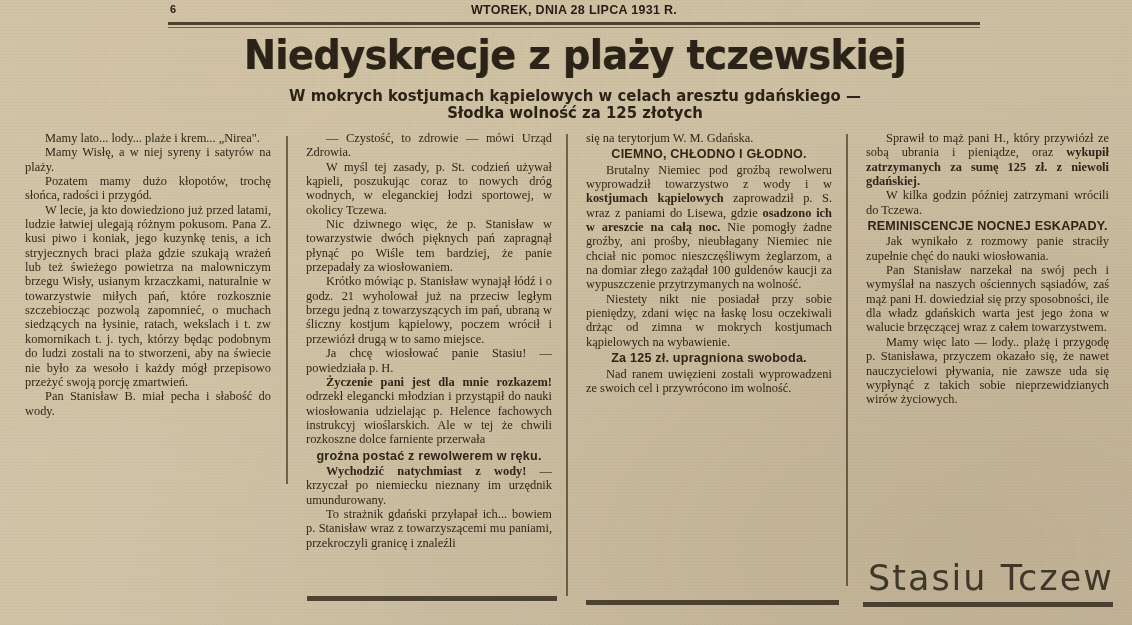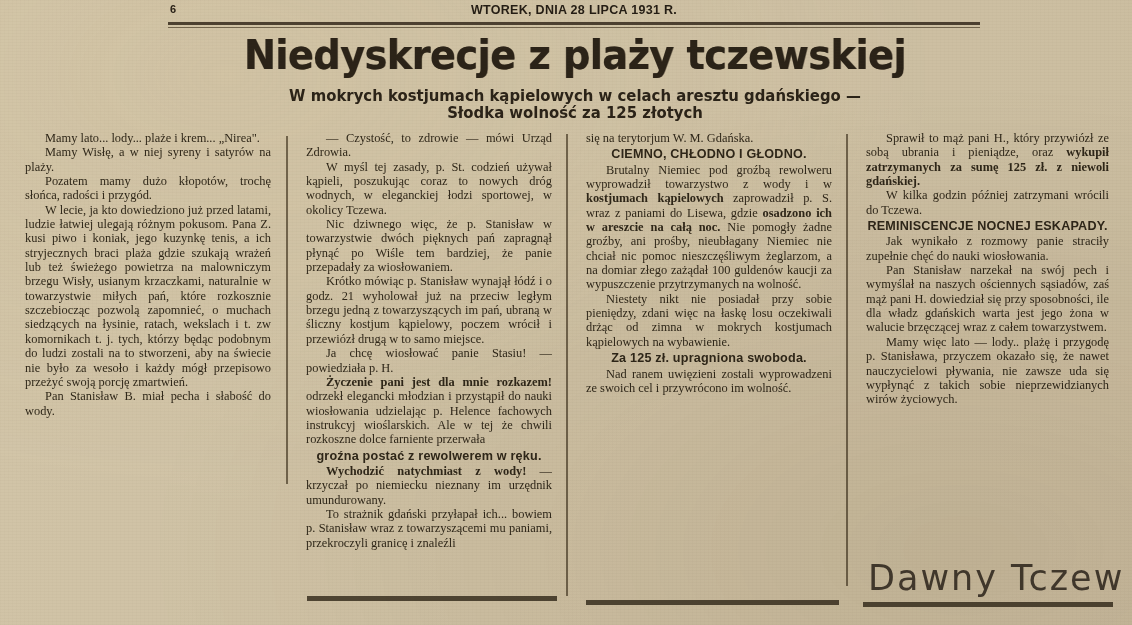--- a/index.html
+++ b/index.html
@@ -242,15 +242,15 @@
       <p>Pan Stanisław narzekał na swój pech i wymyślał na naszych ościennych sąsiadów, zaś mąż pani H. dowiedział się przy sposobności, ile dla władz gdańskich warta jest jego żona w walucie brzęczącej wraz z całem towarzystwem.</p>
       <p>Mamy więc lato — lody.. plażę i przygodę p. Stanisława, przyczem okazało się, że nawet nauczycielowi pływania, nie zawsze uda się wypłynąć z takich sobie nieprzewidzianych wirów życiowych.</p>
     </div>
 
   </div>
 
   <div class="rule-bottom" id="rule-b2"></div>
   <div class="rule-bottom" id="rule-b3"></div>
   <div class="rule-bottom" id="rule-b4"></div>
 
-  <div class="watermark">Dawny Tczew</div>
+  <div class="watermark">Stasiu Tczew</div>
 
 </div>
 
 </body></html>

